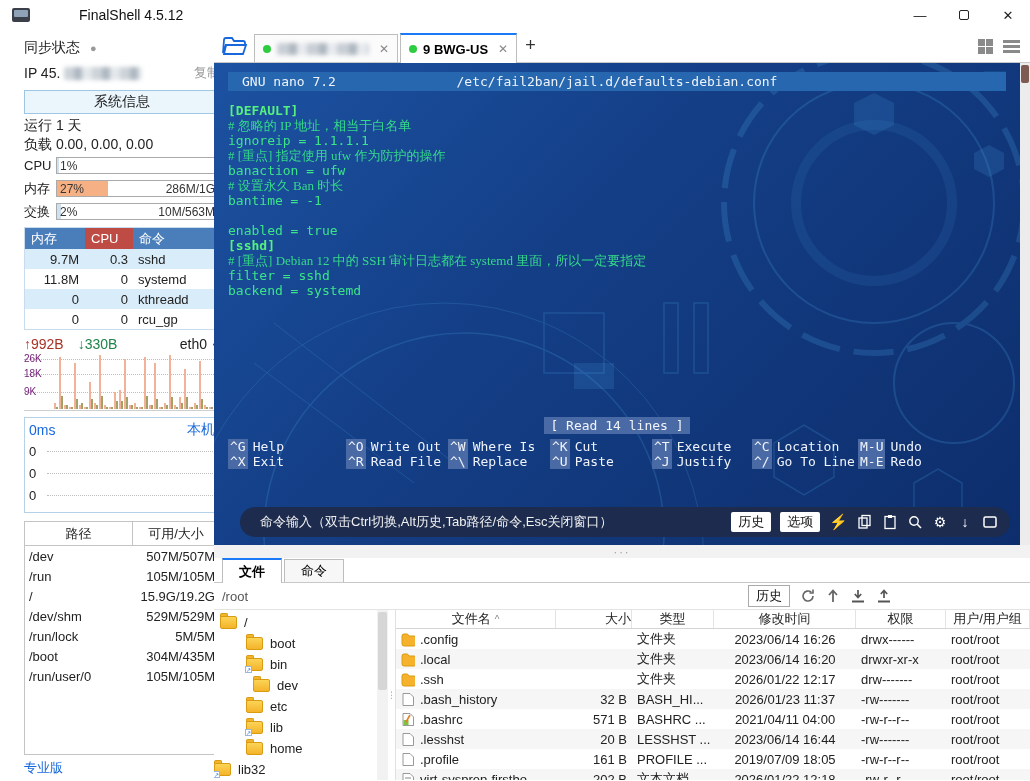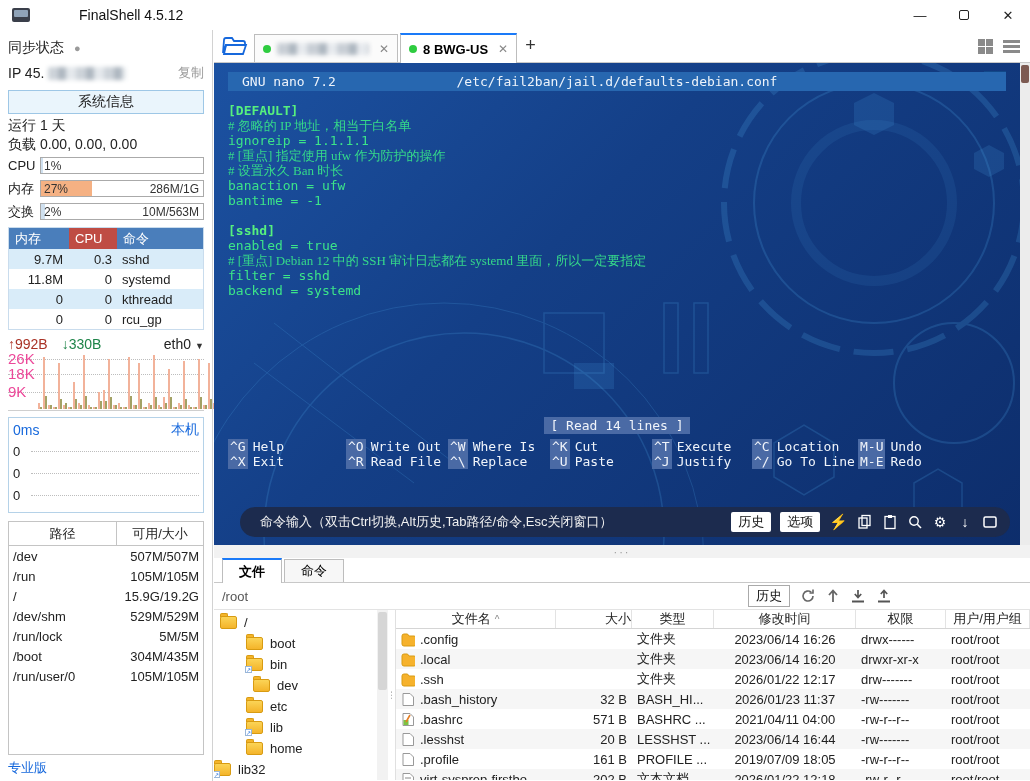--- a/index.html
+++ b/index.html
@@ -10,21 +10,21 @@
   
   .titlebar { position:absolute; left:0; top:0; width:1030px; height:30px; background:#fff; display:flex; align-items:center;gap:39px; }
   .app-icon { width:18px; height:14px; margin-left:12px; background:#3a3f4a; border-radius:2px; position:relative; }
   .app-icon:before { content:""; position:absolute; left:2px; top:2px; width:14px; height:7px; background:#8fa3b8; border-radius:1px; }
   .app-title { margin-left:10px; font-size:14px; color:#111; }
   .win-controls { margin-left:auto; display:flex; height:30px; }
   .win-btn { width:44px; height:30px; display:flex; align-items:center; justify-content:center; color:#222; font-size:13px; cursor:default; }
   .max-glyph { width:10px; height:10px; border:1.4px solid #222; border-radius:2px; }
 
   
-  .sidebar { position:absolute; left:0; top:30px; width:213px; height:751px; background:#fff; border-right:1px solid #d2d2d2; padding:6px 8px 0 8px; display:flex; flex-direction:column; font-size:13px; color:#222; }
+  .sidebar { position:absolute; left:16px; top:30px; width:213px; height:751px; background:#fff; border-right:1px solid #d2d2d2; padding:6px 8px 0 8px; display:flex; flex-direction:column; font-size:13px; color:#222; }
   .sb-row { display:flex; align-items:center; }
   .sync-row { height:24px; font-size:14px; }
   .sync-dot { color:#9a9a9a; font-size:11px; margin-left:10px; }
   .ip-row { height:26px; font-size:14px; }
   .blur-ip { width:78px; height:13px; margin-left:4px; border-radius:2px; background:repeating-linear-gradient(90deg,#cdd3d9 0 10px,#aeb7c0 10px 18px,#e4e8ec 18px 28px); filter:blur(2px); }
   .copy-link { margin-left:auto; color:#9a9a9a; font-size:13px; }
   .sysinfo-btn { width:100%; height:24px; margin:4px 0 2px 0; background:#eaf5fc; border:1px solid #9ec7e6; color:#222; font-size:14px; display:flex; align-items:center; justify-content:center; }
   .stat-line { height:19px; font-size:14px; display:flex; align-items:center; }
   .meter-row { display:flex; align-items:center; height:23px; }
   .meter-label { width:32px; font-size:13px; }
@@ -47,21 +47,21 @@
 
   .net-labels { display:flex; align-items:center; height:22px; margin-top:3px; font-size:14px; }
   .up-arrow { color:#b03a2e; font-weight:bold; }
   .up-val { color:#a93226; margin-right:14px; }
   .down-arrow { color:#1e8449; font-weight:bold; }
   .down-val { color:#1e8449; }
   .iface { margin-left:auto; color:#222; }
   .iface .caret { font-size:9px; color:#333; margin-left:4px; }
   .net-graph { position:relative; height:56px; border-bottom:1px solid #cfcfcf; }
   .gridline { position:absolute; left:0; right:0; border-top:1px dotted #bdbdbd; }
-  .gl-label { position:absolute; left:0; transform:translateY(-55%); font-size:15px; color:#ec4899; background:transparent; }
+  .gl-label { position:absolute; left:0; transform:translateY(-55%); font-size:10px; color:#701a75; background:transparent; }
   .netbars { position:absolute; left:30px; right:2px; bottom:1px; top:0; display:flex; align-items:flex-end; gap:1px; }
   .slot { display:flex; align-items:flex-end; width:5px; }
   .bar-up { width:2px; background:#f2b29a; }
   .bar-dn { width:2px; background:#a3a266; }
 
   .ping-box { margin-top:6px; border:1px solid #b5d2e8; padding:2px 4px 6px 4px; }
   .ping-head { display:flex; height:20px; font-size:14px; align-items:center; }
   .ping-lat { color:#1668dc; }
   .ping-target { margin-left:auto; color:#1668dc; }
   .ping-row { display:flex; align-items:center; height:22px; }
@@ -479,21 +479,21 @@
         <path d="M2 6 q0-2 2-2 h6 l2 3 h9 q2 0 2 2 v2 h-19 l-3 8 z" fill="none" stroke="#1668dc" stroke-width="1.8"></path>
         <path d="M4 11 h20 l-3 9 h-19 z" fill="none" stroke="#1668dc" stroke-width="1.8"></path>
       </svg>
       <div class="tab">
         <span class="dot"></span>
         <span class="blur-tab"></span>
         <span class="close">✕</span>
       </div>
       <div class="tab active">
         <span class="dot"></span>
-        <span>8 BWG-US</span>
+        <span>9 BWG-US</span>
         <span class="close">✕</span>
       </div>
       <div class="newtab">+</div>
       <div class="tb-icons">
         <div class="grid-icon">
             <i></i>
             <i></i>
             <i></i>
             <i></i>
           </div>
@@ -532,26 +532,26 @@
       <div class="nano-header">
         <span class="nano-title">GNU nano 7.2</span>
         <span class="nano-path">/etc/fail2ban/jail.d/defaults-debian.conf</span>
       </div>
 
       <div class="term-lines" id="term-lines">
           <div class="term-line t-section">[DEFAULT]</div>
           <div class="term-line t-comment"># 忽略的 IP 地址，相当于白名单</div>
           <div class="term-line t-code">ignoreip = 1.1.1.1</div>
           <div class="term-line t-comment"># [重点] 指定使用 ufw 作为防护的操作</div>
+          <div class="term-line t-code">banaction = ufw</div>
           <div class="term-line t-comment"># 设置永久 Ban 时长</div>
-          <div class="term-line t-code">banaction = ufw</div>
           <div class="term-line t-code">bantime = -1</div>
           <div class="term-line t-code"> </div>
+          <div class="term-line t-code">enabled = true</div>
           <div class="term-line t-section">[sshd]</div>
-          <div class="term-line t-code">enabled = true</div>
           <div class="term-line t-comment"># [重点] Debian 12 中的 SSH 审计日志都在 systemd 里面，所以一定要指定</div>
           <div class="term-line t-code">filter = sshd</div>
           <div class="term-line t-code">backend = systemd</div>
         </div>
 
       <div class="nano-footer">
         <div class="nano-status"><span>[ Read 14 lines ]</span></div>
         <div class="sc-grid" id="sc-row1">
             <div class="sc-item">
               <span class="sc-key">^G</span>

